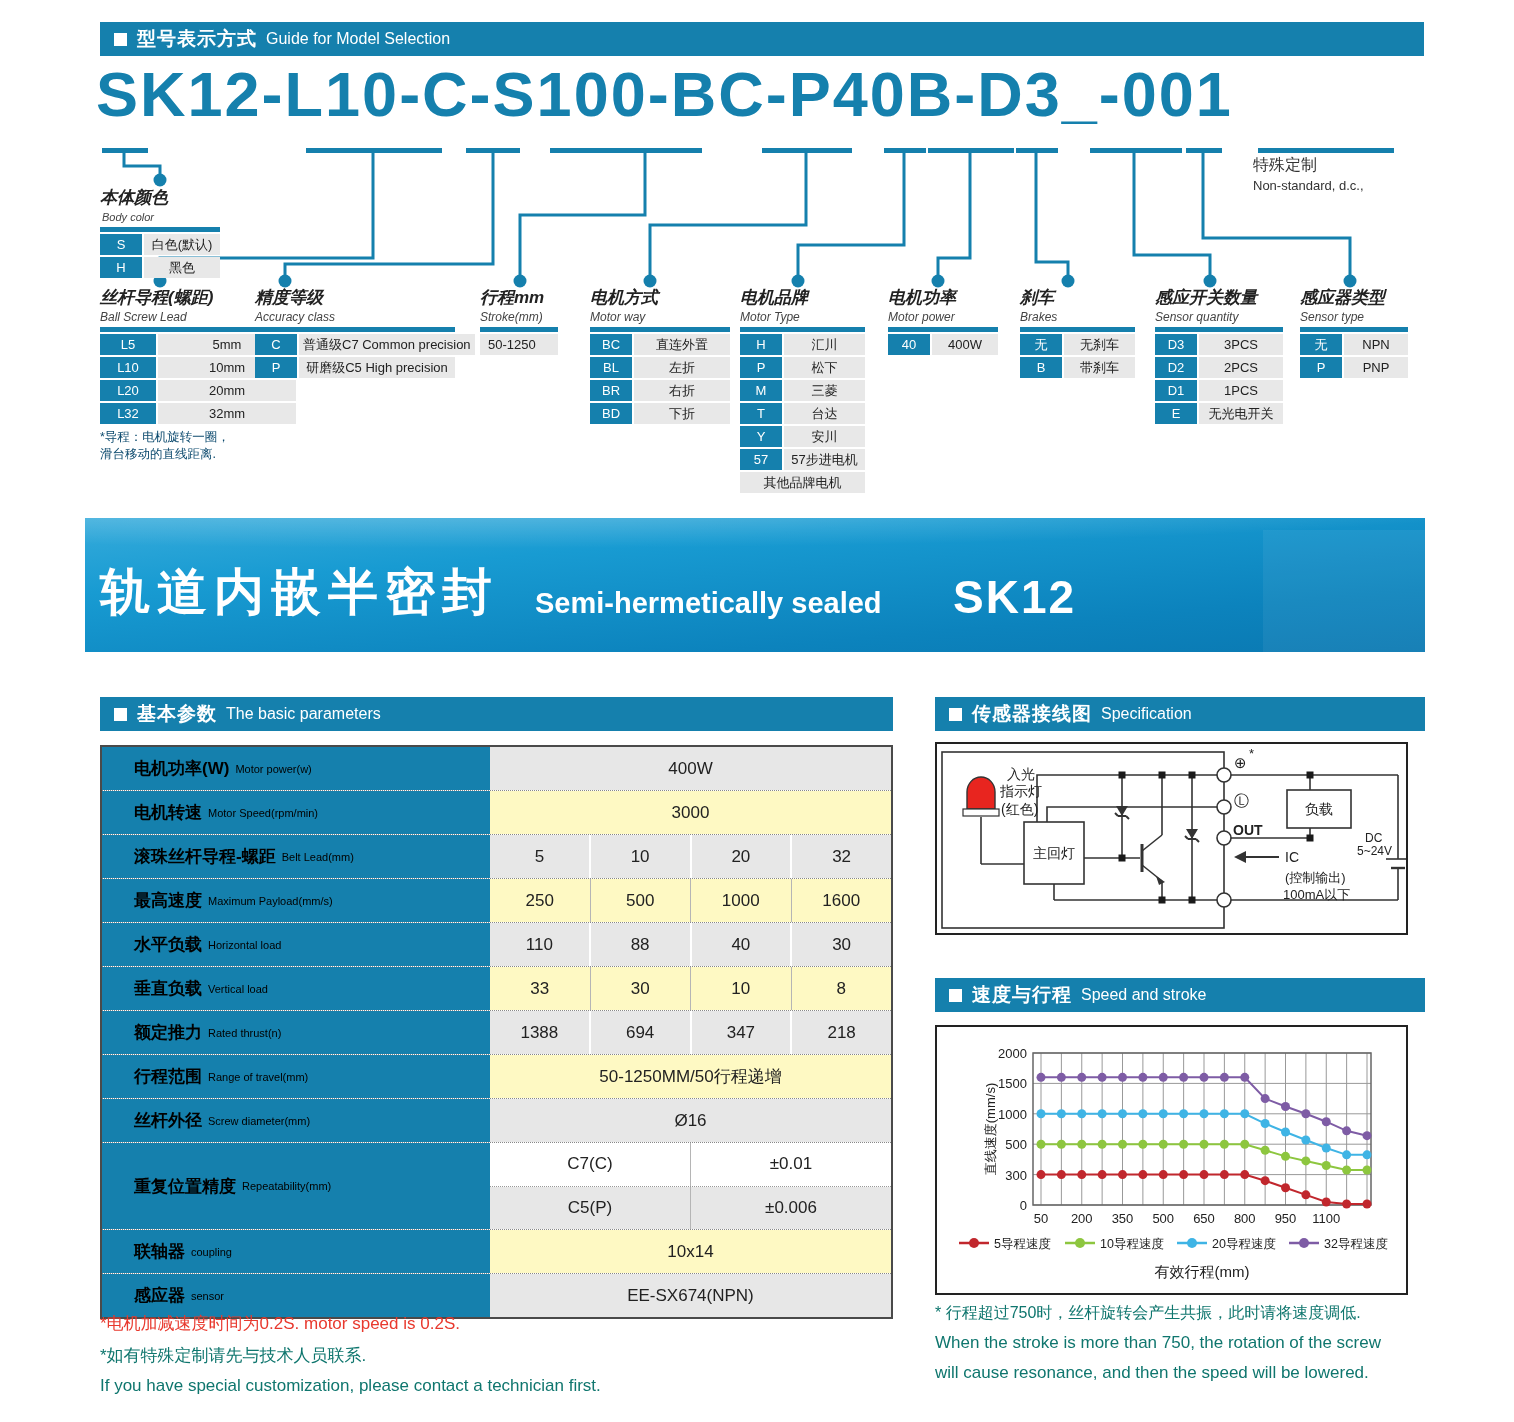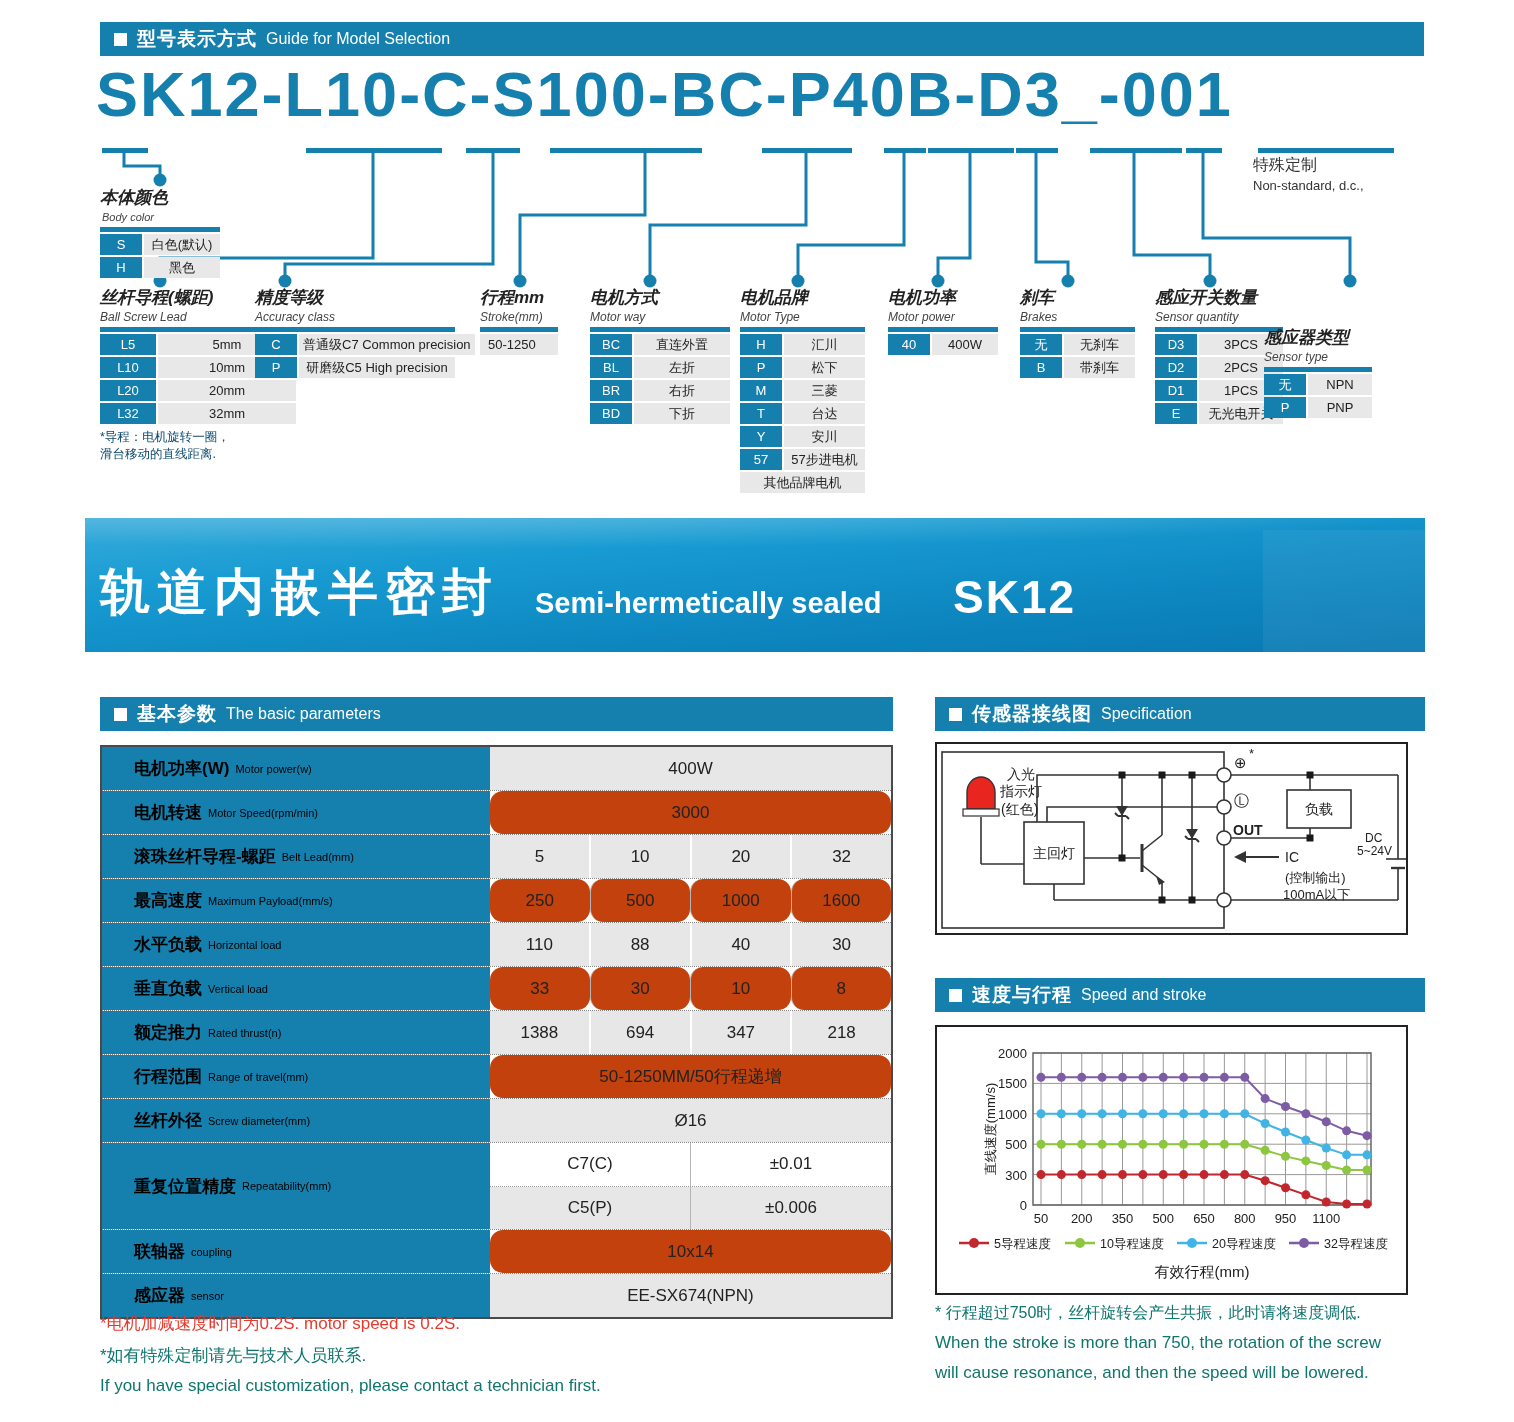--- a/index.html
+++ b/index.html
@@ -44,21 +44,21 @@
   .bp-row{display:flex;height:43px;border-top:1px dotted #888;}
   .bp-row:first-child{border-top:none;}
   .bp-row.dbl{height:86px;}
   .bp-label{width:388px;flex:0 0 388px;background:#1580ad;color:#000000;display:flex;align-items:center;
             padding-left:32px;box-sizing:border-box;}
   .bp-label .zh{font-size:17px;font-weight:bold;white-space:nowrap;}
   .bp-label .en{font-size:11px;margin-left:6px;white-space:nowrap;}
   .bp-vals{flex:1;display:flex;}
   .bp-cell{flex:1;display:flex;align-items:center;justify-content:center;font-size:17px;color:#222;box-sizing:border-box;}
   .bp-row.g .bp-cell{background:#e7e7e7;border-left:2px solid #fff;}
-  .bp-row.w .bp-cell{background:#c2410c;border-left:1px solid #b5b5b5;border-radius:13px;}
+  .bp-row.w .bp-cell{background:#fef9c3;border-left:1px solid #b5b5b5;}
   .bp-row .bp-cell:first-child{border-left:none !important;}
   .bp-sub{flex:1;display:flex;flex-direction:column;}
   .bp-subrow{flex:1;display:flex;border-top:1px dotted #999;}
   .bp-subrow:first-child{border-top:none;}
   .bp-subrow.w .bp-cell{background:#fff;border-left:1px solid #b5b5b5;}
   .bp-subrow.g .bp-cell{background:#e7e7e7;border-left:1px solid #b5b5b5;}
   
   .note{position:absolute;font-size:17px;color:#0f766e;white-space:nowrap;}
   .note.red{color:#e8392e;}
   .note.sm{font-size:16px;}
@@ -263,21 +263,21 @@
       </div>
       <div class="opt-row">
         <span class="opt-code">D1</span>
         <span class="opt-val">1PCS</span>
       </div>
       <div class="opt-row">
         <span class="opt-code">E</span>
         <span class="opt-val">无光电开关</span>
       </div>
     </div>
-  <div class="opt-table" style="left:1264px;top:286px;width:108px;margin-top:40px;">
+  <div class="opt-table" style="left:1300px;top:286px;width:108px;">
       <div class="opt-title"><span class="zh">感应器类型</span><span class="en">Sensor type</span></div>
       <div class="opt-bar"></div>
       <div class="opt-row">
         <span class="opt-code">无</span>
         <span class="opt-val">NPN</span>
       </div>
       <div class="opt-row">
         <span class="opt-code">P</span>
         <span class="opt-val">PNP</span>
       </div>

